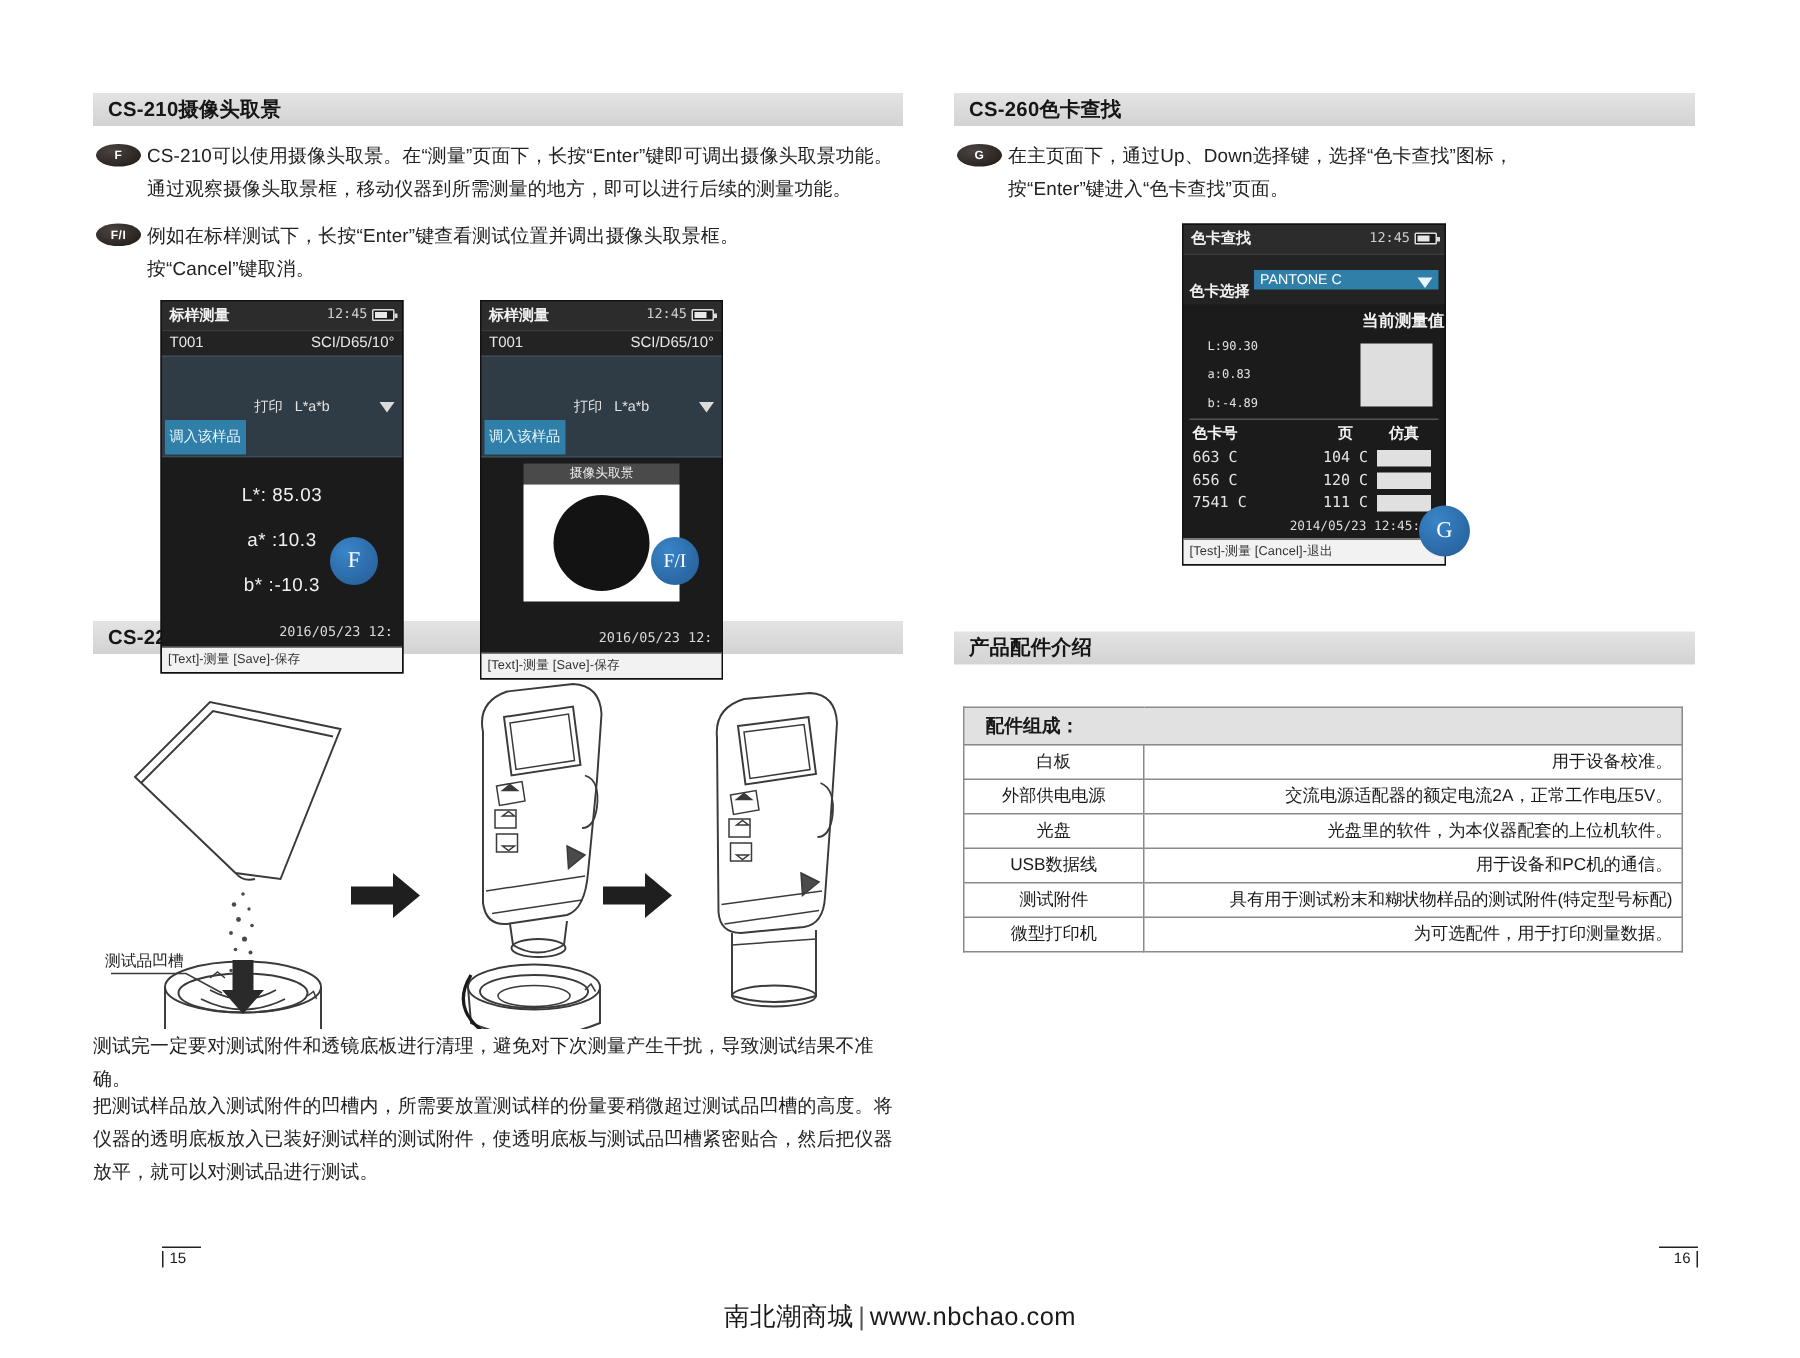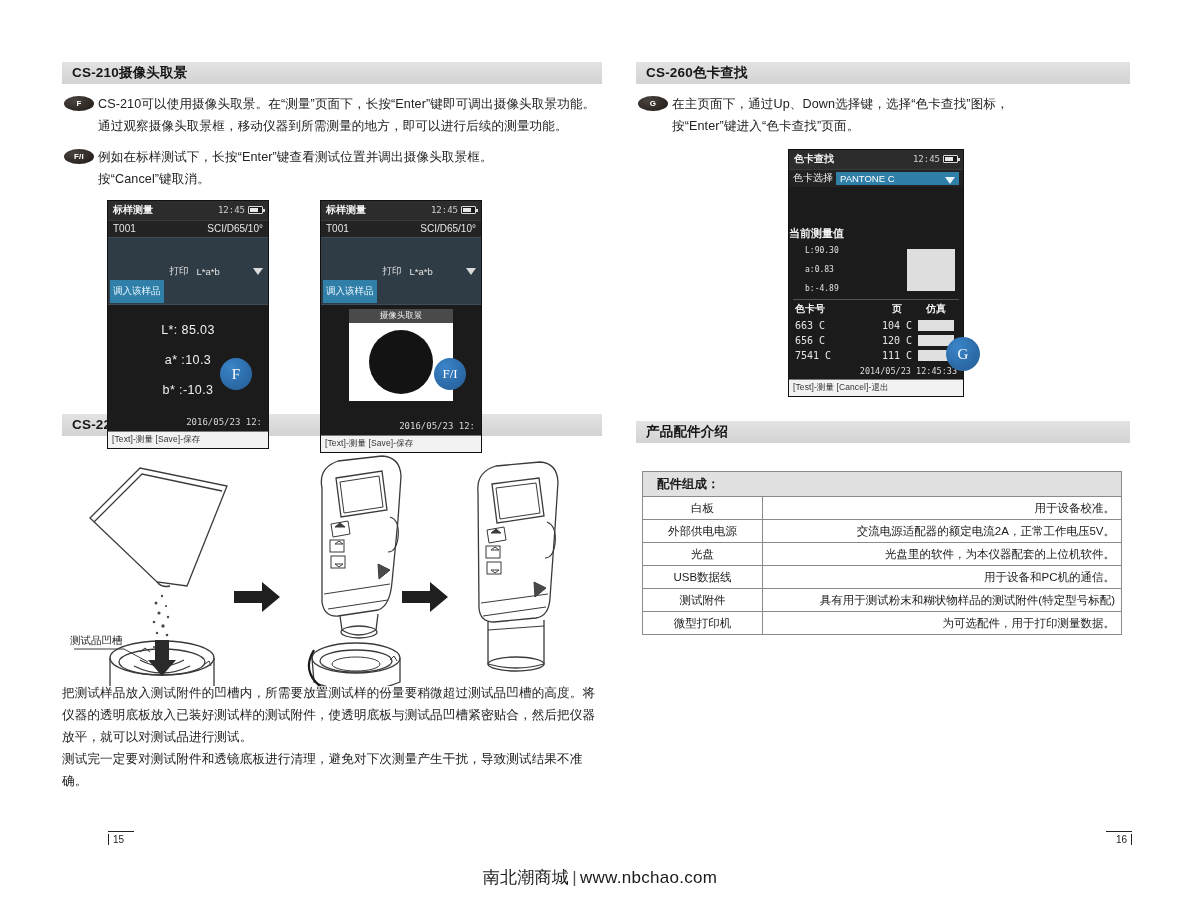--- a/index.html
+++ b/index.html
@@ -161,34 +161,34 @@
     z-index: 5;
   }
 
   
   .lcd-cc { width: 176px; }
   .cc-select {
     display:flex; align-items:center;
     background:#232323;
     padding: 1px 4px 2px 4px;
   }
-  .cc-select .lbl { font-size:10px; font-weight:normal; color:#f0f0f0; }
+  .cc-select .lbl { font-size:10px; font-weight:bold; color:#f0f0f0;margin-top:16px; }
   .cc-dd {
     flex:1; margin-left:3px;
     background:#2f7fa8; color:#fff;
     font-size:9.5px;
     padding: 1px 4px;
     display:flex; align-items:flex-end; justify-content:space-between;
   }
   .cc-dd .caret {
     width:0;height:0;
     border-left:5px solid transparent;border-right:5px solid transparent;
     border-top:7px solid #eaf6ff;
   }
-  .cc-current { text-align:left; font-size:11px; font-weight:bold; color:#f2f2f2; padding-top:3px;margin-top:36px;}
+  .cc-current { text-align:right; font-size:11px; font-weight:bold; color:#f2f2f2; padding-top:3px;}
   .cc-lab-wrap { display:flex; padding: 2px 8px 2px 16px; }
   .cc-lab { flex:1; font-size:8px; color:#e0e0e0; font-family:"DejaVu Sans Mono",monospace; line-height:15px;}
   .cc-swatch { width:48px; height:42px; background:#dedede; align-self:center; }
   .cc-divider { height:1px; background:#555; margin: 1px 4px 0 4px; }
   .cc-head {
     display:flex; font-size:10px; font-weight:bold; color:#f2f2f2;
     padding: 2px 6px 3px 6px;
   }
   .cc-head .c1{flex:1;} .cc-head .c2{width:36px;text-align:center;} .cc-head .c3{width:42px;text-align:center;}
   .cc-row {
@@ -410,22 +410,22 @@
           <path d="M27,145 L94,136" stroke-width="1"></path>
           <path d="M29,158 L92,149" stroke-width="1"></path>
 
           <path d="M34,164 L34,206 Q62,214 90,206 L90,162"></path>
           <path d="M34,172 L90,168" stroke-width="1"></path>
           <ellipse cx="62" cy="206" rx="28" ry="7"></ellipse>
         </g>
       </svg>
     </div>
 
+    <div class="para">测试完一定要对测试附件和透镜底板进行清理，避免对下次测量产生干扰，导致测试结果不准确。</div>
     <div class="para" style="margin-top:-4px;">把测试样品放入测试附件的凹槽内，所需要放置测试样的份量要稍微超过测试品凹槽的高度。将仪器的透明底板放入已装好测试样的测试附件，使透明底板与测试品凹槽紧密贴合，然后把仪器放平，就可以对测试品进行测试。</div>
-    <div class="para">测试完一定要对测试附件和透镜底板进行清理，避免对下次测量产生干扰，导致测试结果不准确。</div>
   </div>
 
   <div class="col col-right">
 
     <div class="sec-bar" style="margin-top:62px; width:494px;">
       <span>CS-260色卡查找</span>
     </div>
 
     <div class="bullet-row">
       <span class="badge-inline">G</span>

